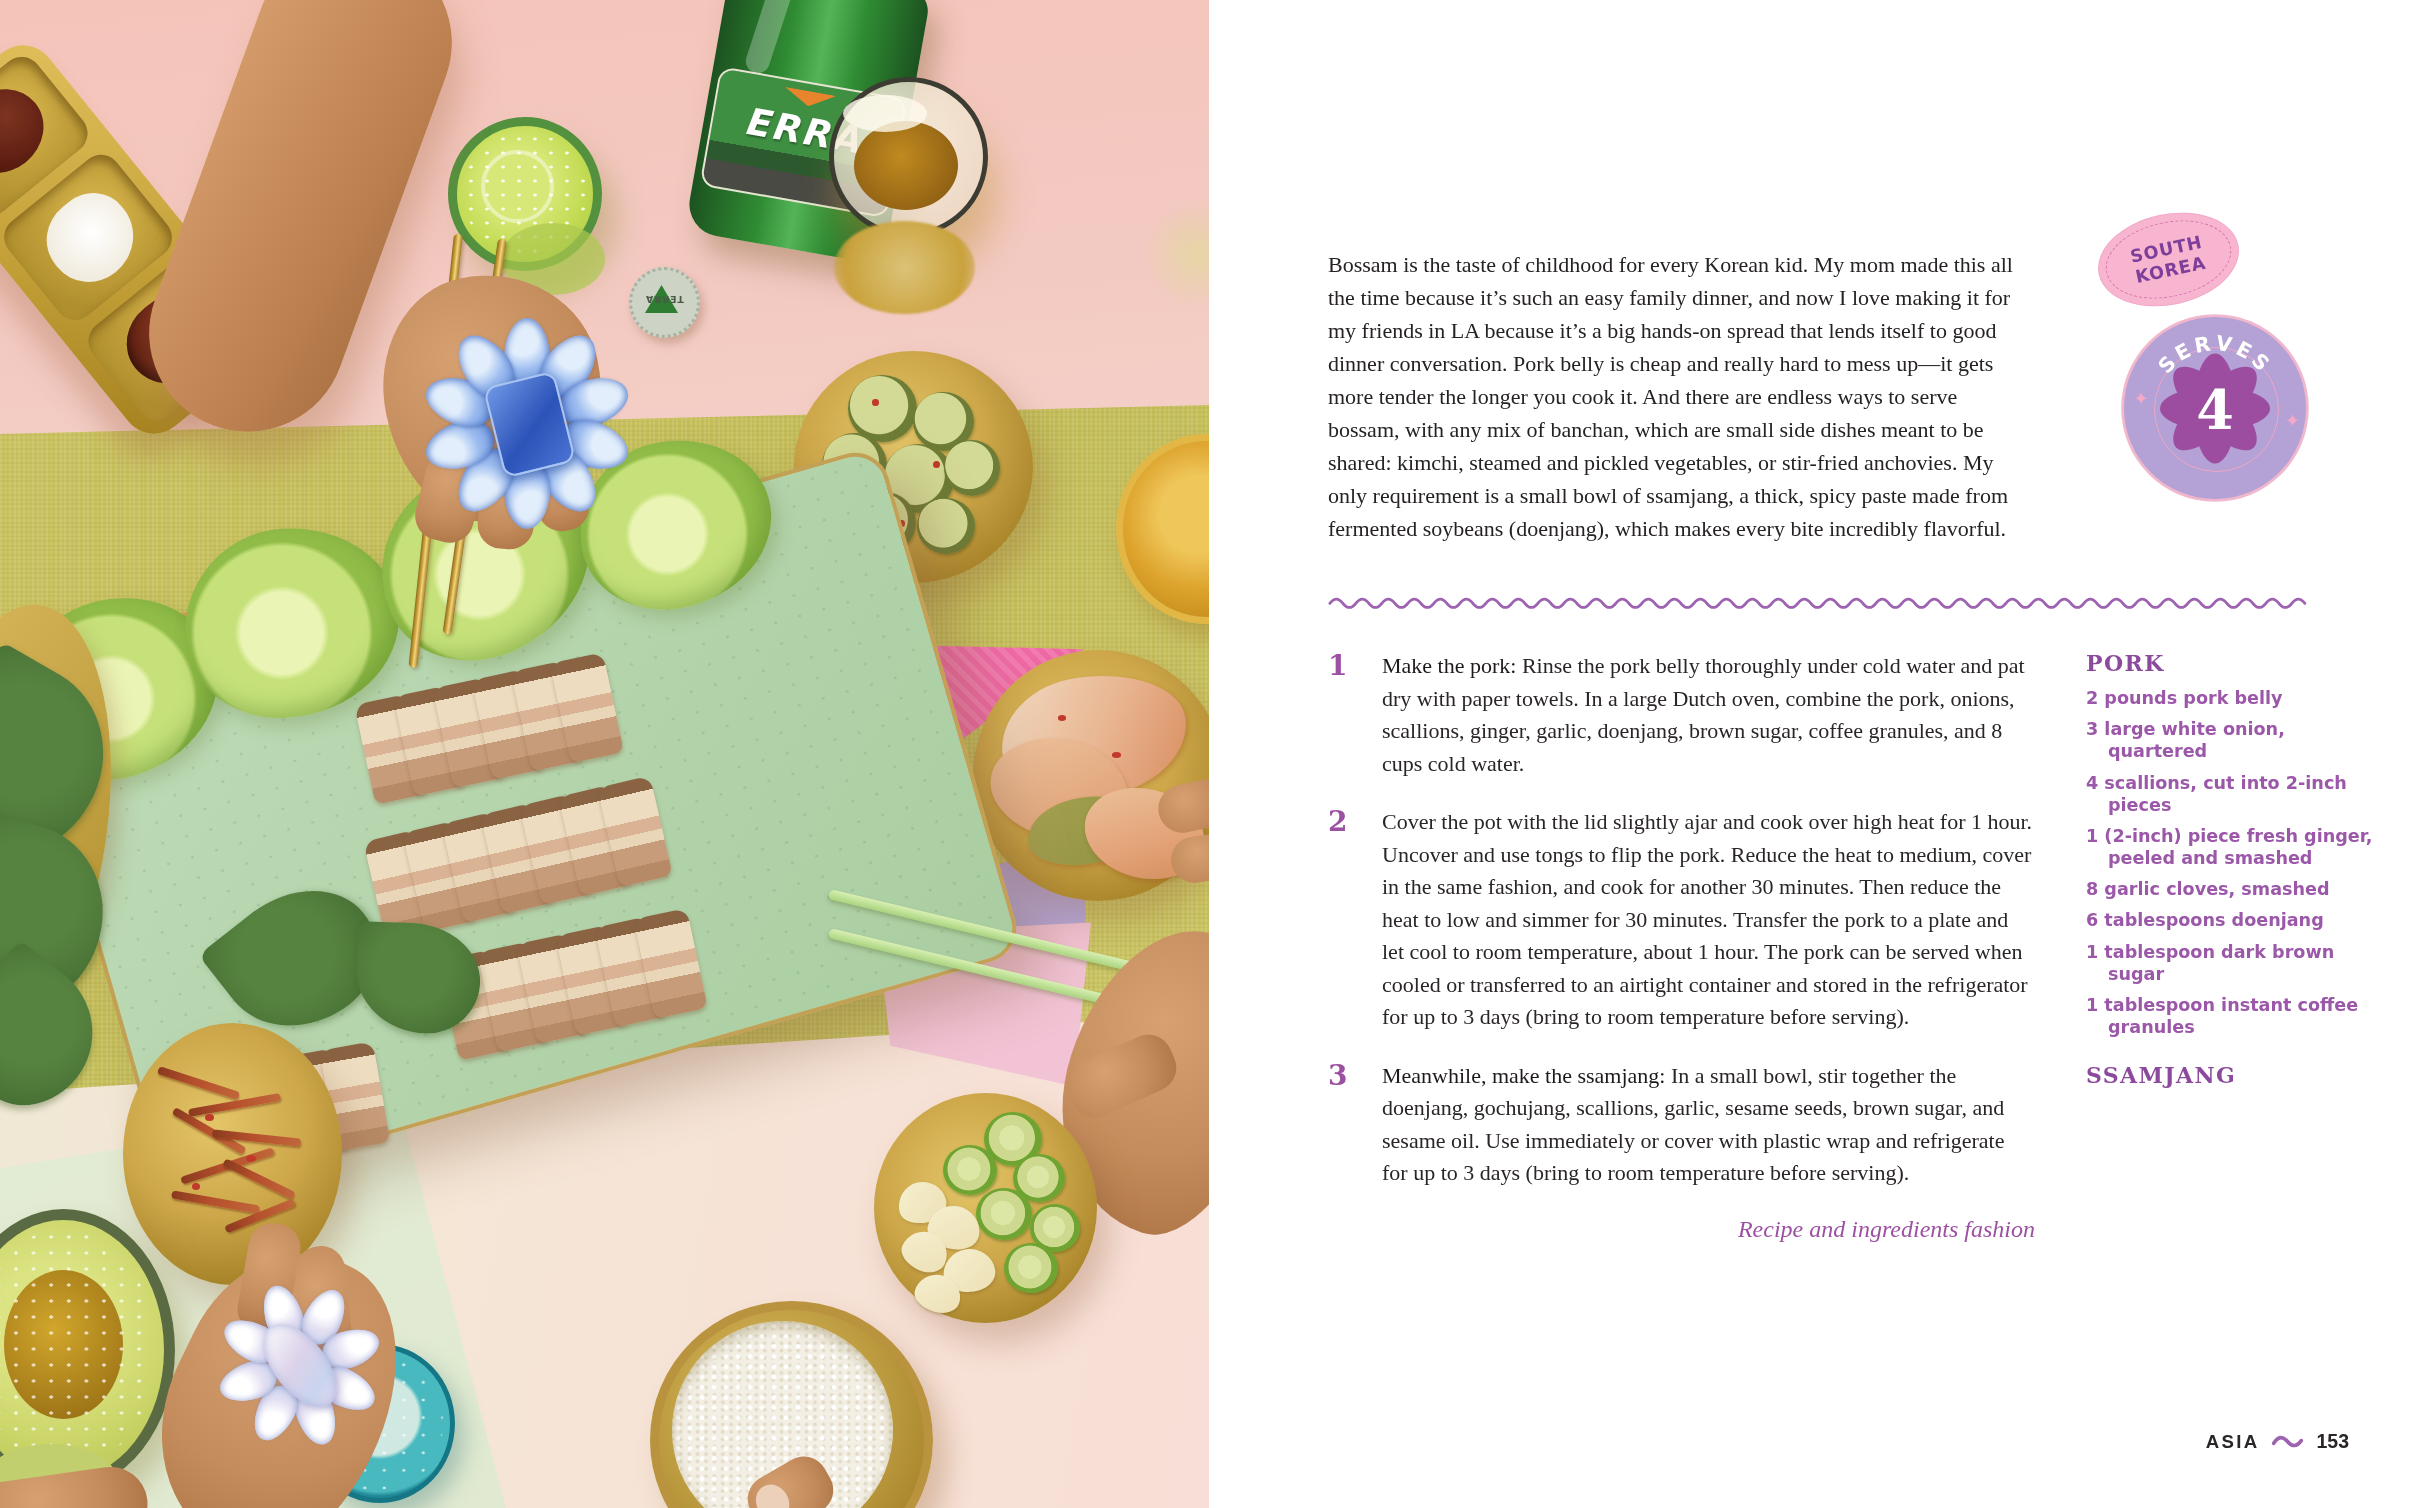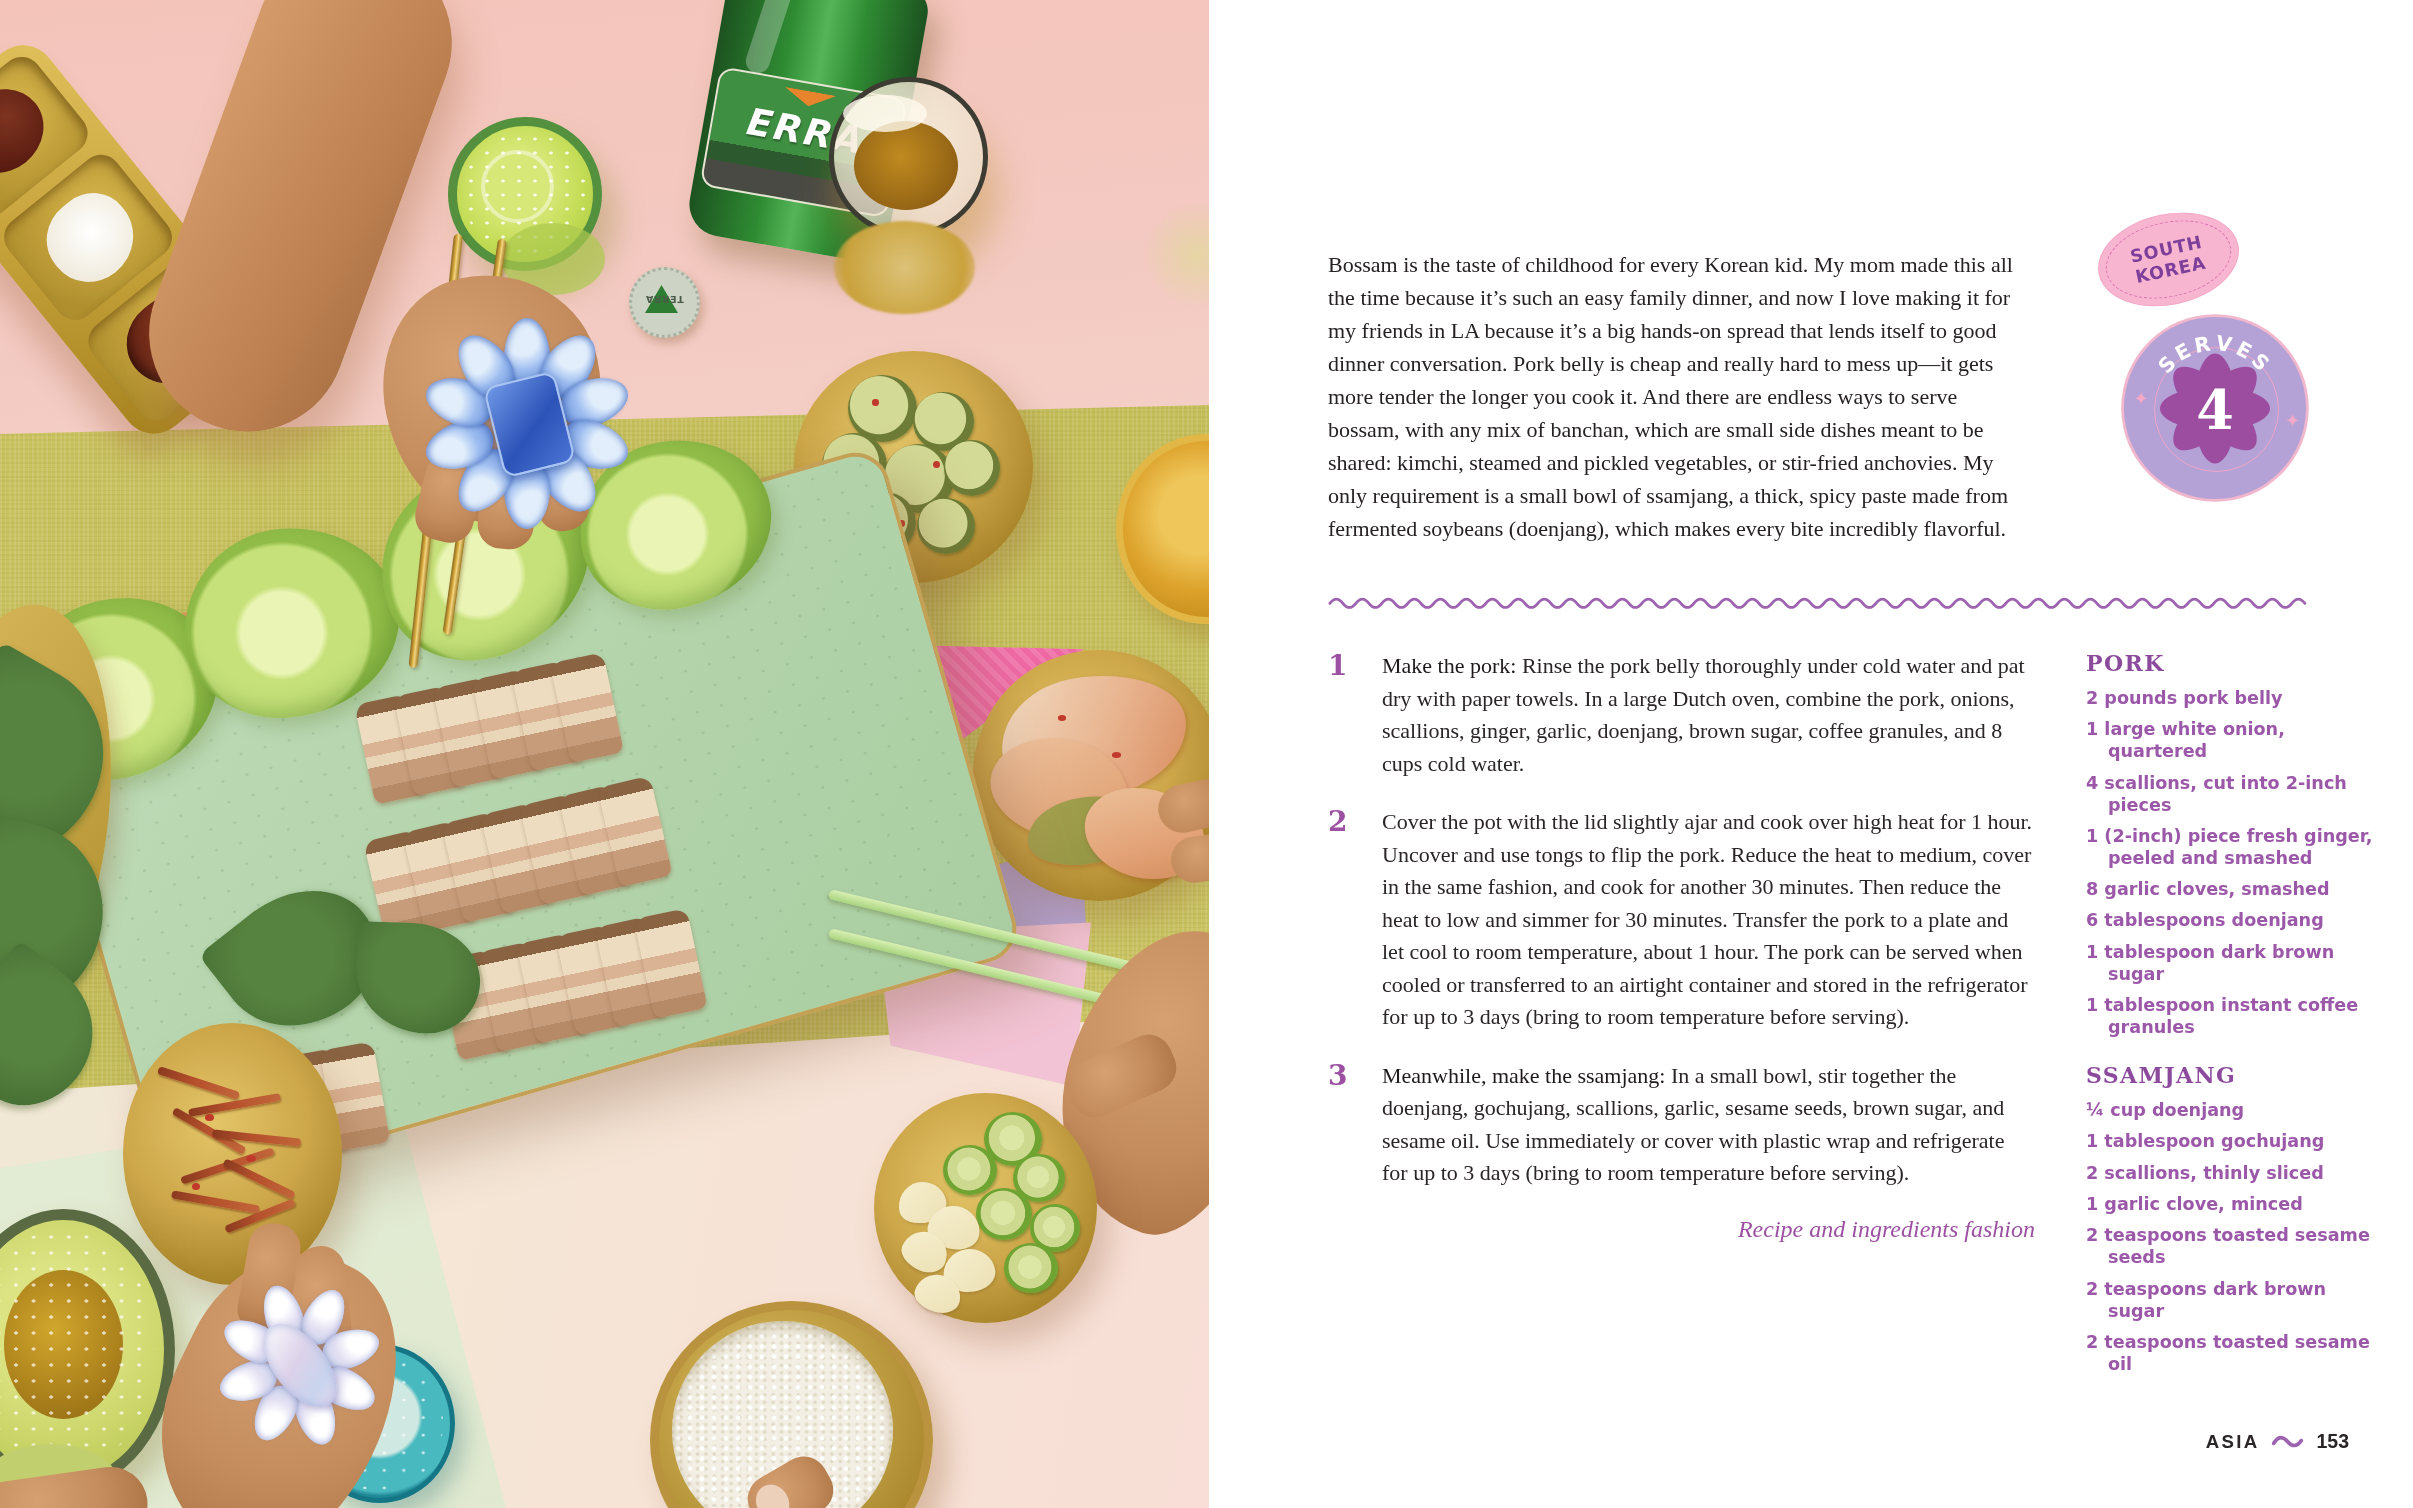--- a/index.html
+++ b/index.html
@@ -359,38 +359,29 @@
       <div class="stepnum">3</div>
       <p class="steptext" style="margin:0;"><span class="lead">Meanwhile, make the ssamjang:</span> <span>In a small bowl, stir together the doenjang, gochujang, scallions, garlic, sesame seeds, brown sugar, and sesame oil. Use immediately or cover with plastic wrap and refrigerate for up to 3 days (bring to room temperature before serving).</span></p>
     </div>
     <div class="continued">Recipe and ingredients fashion</div>
   </div>
 
   <div class="abs ingcol">
     <h3 class="inghead">PORK</h3>
     <ul class="inglist">
       <li>2 pounds pork belly</li>
-      <li>1 large white onion, quartered</li>
+      <li>3 large white onion, quartered</li>
       <li>4 scallions, cut into 2-inch pieces</li>
       <li>1 (2-inch) piece fresh ginger, peeled and smashed</li>
       <li>8 garlic cloves, smashed</li>
       <li>6 tablespoons doenjang</li>
       <li>1 tablespoon dark brown sugar</li>
       <li>1 tablespoon instant coffee granules</li>
     </ul>
     <h3 class="inghead">SSAMJANG</h3>
-    <ul class="inglist">
-      <li>¼ cup doenjang</li>
-      <li>1 tablespoon gochujang</li>
-      <li>2 scallions, thinly sliced</li>
-      <li>1 garlic clove, minced</li>
-      <li>2 teaspoons toasted sesame seeds</li>
-      <li>2 teaspoons dark brown sugar</li>
-      <li>2 teaspoons toasted sesame oil</li>
-    </ul>
   </div>
 
   <div class="footer">
     <span class="sec">ASIA</span>
     <svg width="33" height="13" viewBox="0 0 36 14">
       <path d="M3 9 C 8 1, 13 1, 18 7 S 28 13, 33 6" fill="none" stroke="#9d62b0" stroke-width="4" stroke-linecap="round"></path>
     </svg>
     <span class="pg">153</span>
   </div>
 </div>

